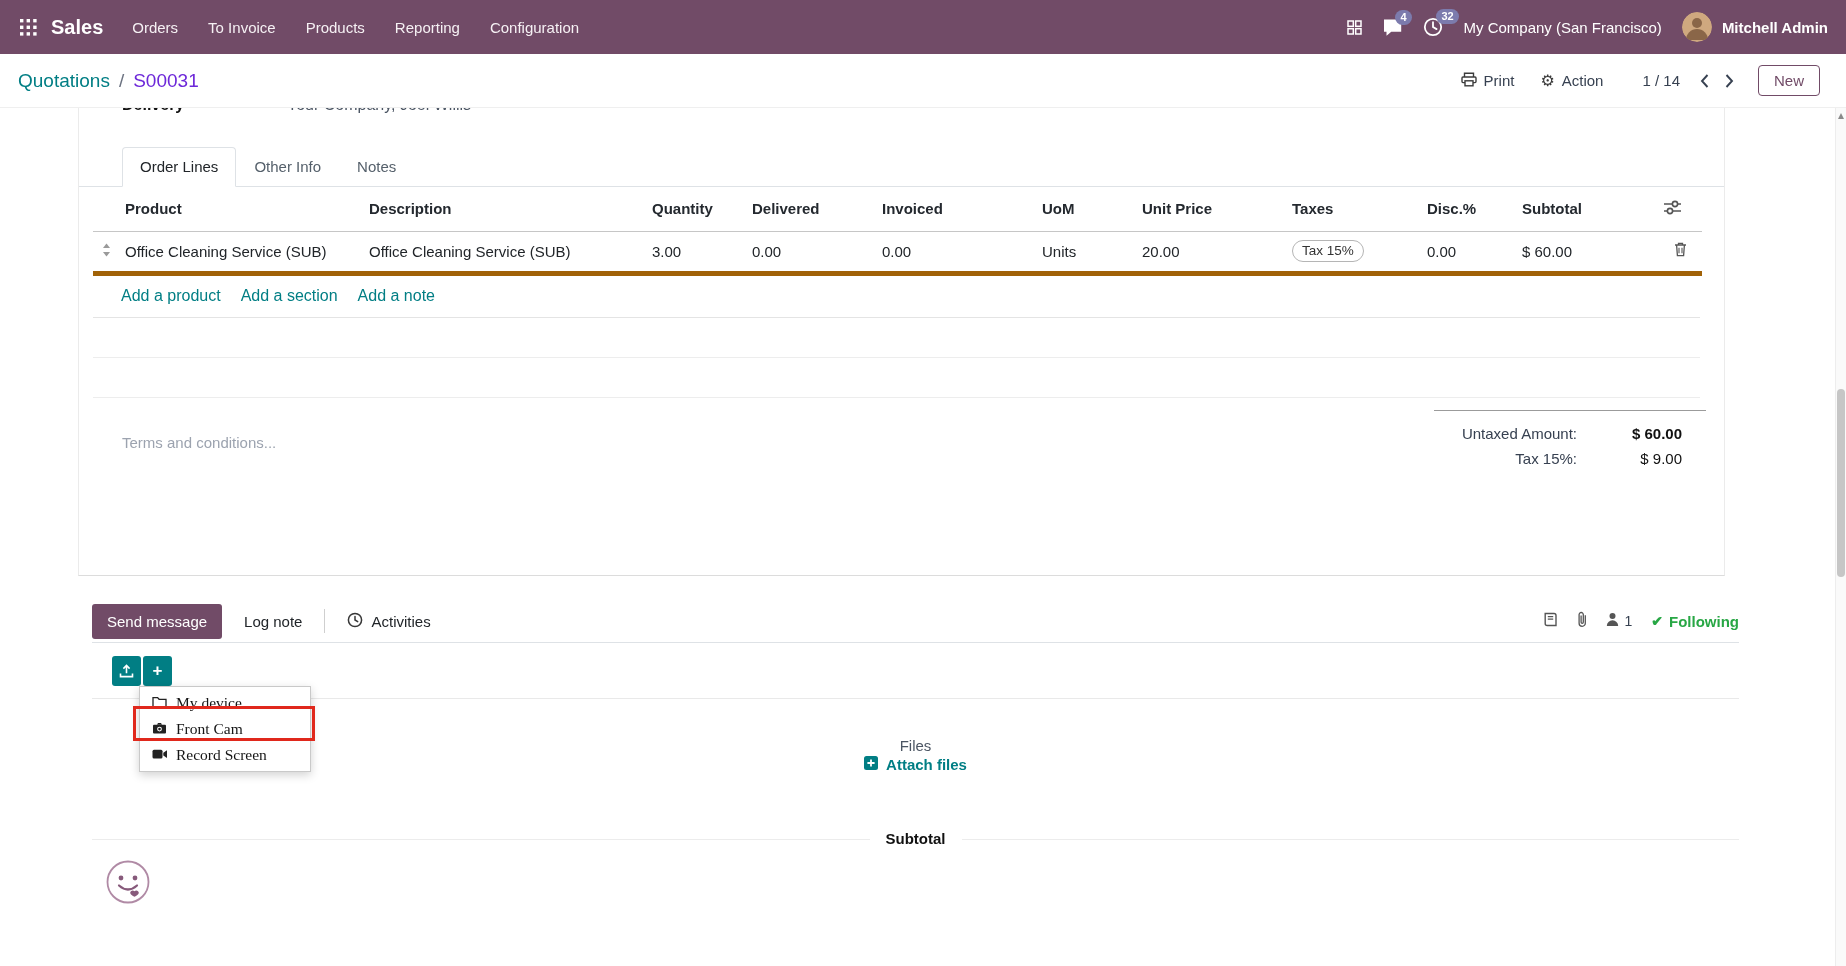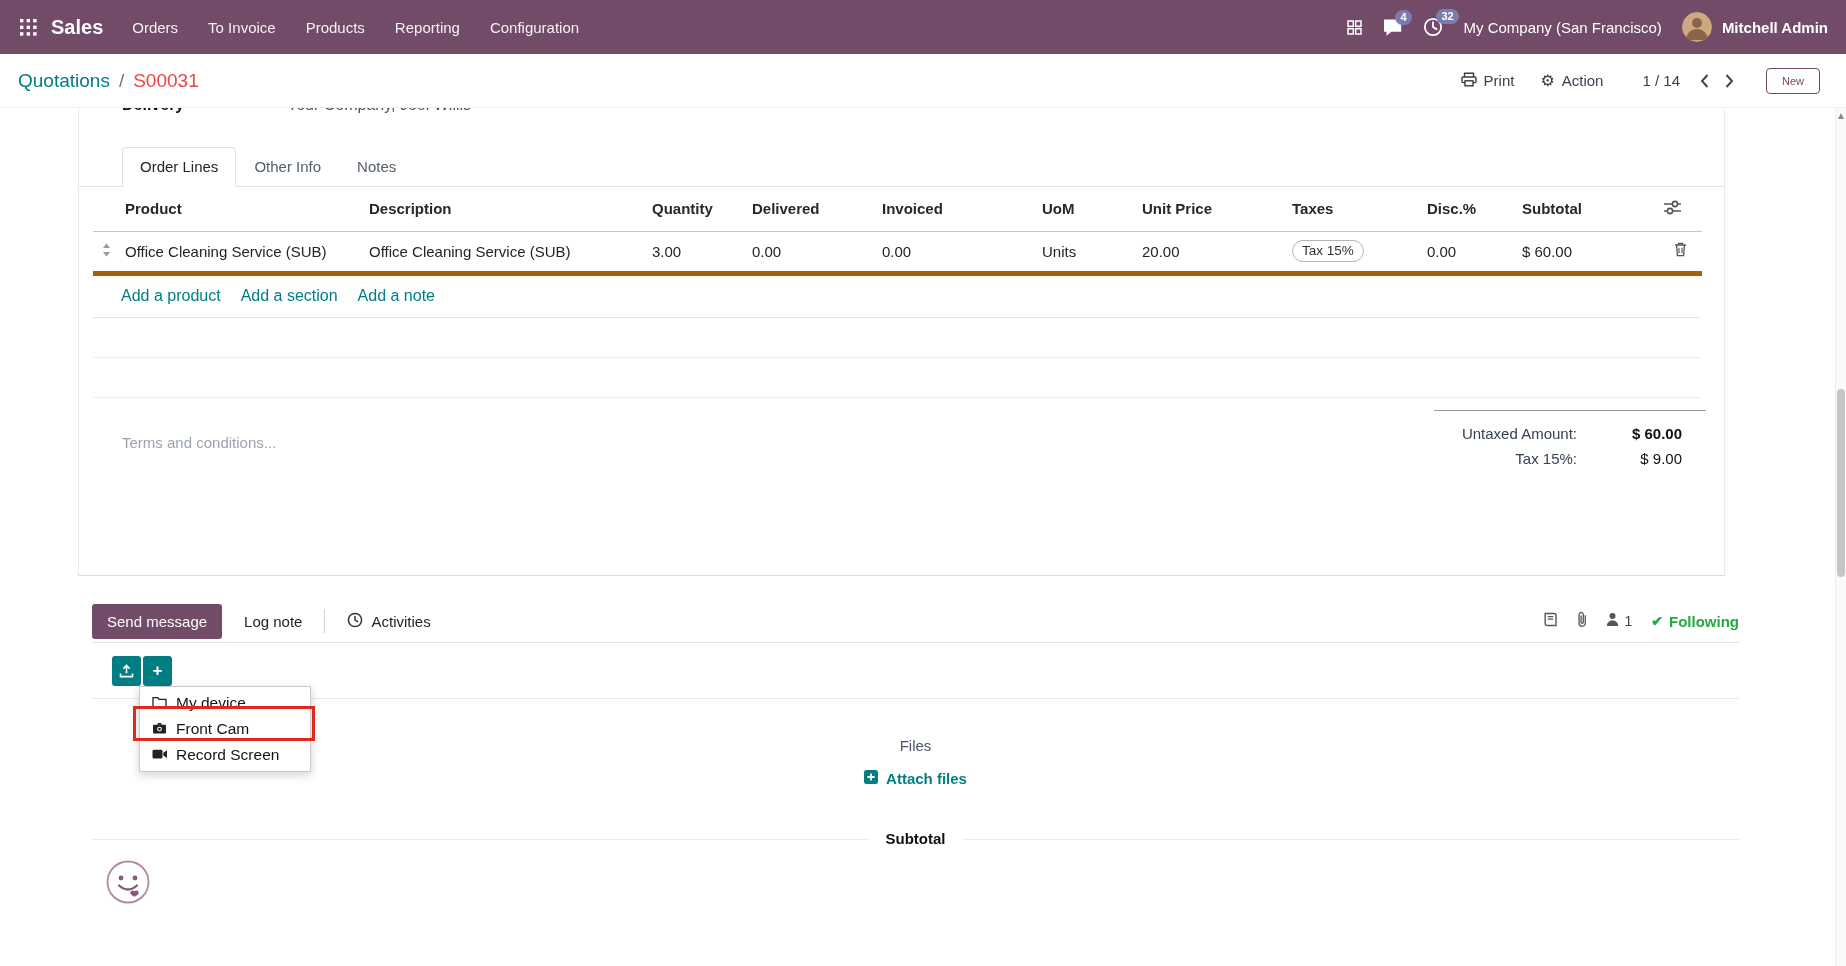--- a/index.html
+++ b/index.html
@@ -18,28 +18,28 @@
   .badge{position:absolute;top:-8px;left:13px;background:var(--badge,#7C7BAD);color:#fff;font-size:11px;font-weight:700;padding:1px 5px;border-radius:9px;line-height:13px}
   .company{font-size:15px;cursor:pointer;white-space:nowrap}
   .avatar{width:30px;height:30px;border-radius:50%;overflow:hidden;display:flex;cursor:pointer}
   .username{font-size:15px;font-weight:700;cursor:pointer;margin-left:-10px;white-space:nowrap}
 
   
   .control-panel{height:54px;display:flex;align-items:center;justify-content:space-between;padding:0 26px 0 18px;background:#fff;border-bottom:1px solid #efefef}
   .cp-left{display:flex;align-items:baseline;gap:9px;font-size:19px}
   .bc-parent{color:var(--accent,#017E84);cursor:pointer}
   .bc-sep{color:#6b7280}
-  .bc-current{color:#ef4444}
+  .bc-current{color:#6d28d9}
   .cp-right{display:flex;align-items:center}
   .flat-btn{display:flex;align-items:center;gap:7px;background:none;border:none;font-size:15px;color:#374151;cursor:pointer;font-family:inherit;padding:6px 9px;margin-left:8px}
   .gear{font-size:16px;color:#3c3c3c;line-height:1}
   .pager{font-size:15px;color:#374151;margin-left:30px}
   .pager-btn{background:none;border:none;cursor:pointer;padding:4px 8px;display:flex;align-items:center}
   .pager-btn.prev{margin-left:12px}
-  .new-btn{margin-left:24px;background:#fff;border:1px solid var(--brand,#714B67);color:var(--brand,#714B67);font-size:11px;padding:6px 15px;border-radius:4px;cursor:pointer;font-family:inherit}
+  .new-btn{margin-left:16px;background:#fff;border:1px solid var(--brand,#714B67);color:var(--brand,#714B67);font-size:15px;padding:6px 15px;border-radius:4px;cursor:pointer;font-family:inherit}
 
   
   .content{position:relative;height:858px;background:#fff}
   .sheet{position:absolute;left:78px;top:0;width:1647px;height:468px;background:#fff;border-left:1px solid #ebebeb;border-right:1px solid #ebebeb;border-bottom:1px solid #dcdcdc}
   .clip-row{position:relative;height:10px;overflow:hidden;font-size:16px}
   .clip-label{position:absolute;left:43px;top:-12px;font-weight:700;color:#111}
   .clip-value{position:absolute;left:208px;top:-12px;color:#4b5563}
 
   .tabs{display:flex;margin-top:29px;padding-left:43px;border-bottom:1px solid #dee2e6;height:40px}
   .tab{font-size:15px;color:#55606b;padding:10px 17px;cursor:pointer;border:1px solid transparent;border-radius:4px 4px 0 0;margin-bottom:-1px;white-space:nowrap}
@@ -79,25 +79,25 @@
   .follow-count{font-size:14px;color:#374151}
   .following{display:flex;align-items:center;gap:6px;color:var(--success,#28A745);font-size:15px;font-weight:600;cursor:pointer}
   .check{font-size:14px}
 
   .composer{position:absolute;left:112px;top:548px;display:flex;gap:2px}
   .cbtn{width:29px;height:30px;background:var(--accent,#017E84);border:none;border-radius:3px;display:flex;align-items:center;justify-content:center;color:#fff;cursor:pointer;font-size:17px;font-weight:700;font-family:inherit}
 
   .hr-line{position:absolute;left:92px;top:590px;width:1647px;height:1px;background:#e9e9e9}
 
   .dropdown{position:absolute;left:139px;top:578px;width:172px;background:#fff;border:1px solid #c9c9c9;box-shadow:0 3px 9px rgba(0,0,0,.18);padding:3px 0;z-index:10}
-  .ditem{display:flex;align-items:center;gap:9px;padding:4px 12px;font-family:Liberation Sans, sans-serif;font-size:15.5px;color:#151515;cursor:pointer;height:26px}
+  .ditem{display:flex;align-items:center;gap:9px;padding:4px 12px;font-family:Liberation Serif, serif;font-size:15.5px;color:#151515;cursor:pointer;height:26px}
   .red-box{position:absolute;left:133px;top:598px;width:182px;height:35px;border:3px solid var(--annotation,#E0281C);z-index:11;pointer-events:none}
 
   .files-head{position:absolute;left:92px;top:629px;width:1647px;text-align:center;font-size:15px;color:#4b5563}
-  .attach-row{position:absolute;left:92px;top:662px;width:1647px;display:flex;justify-content:center;align-items:center;gap:8px;font-size:15px;font-weight:600;color:var(--accent,#017E84);cursor:pointer}
+  .attach-row{position:absolute;left:92px;top:648px;width:1647px;display:flex;justify-content:center;align-items:center;gap:8px;font-size:15px;font-weight:600;color:var(--accent,#017E84);cursor:pointer}
   .date-divider{position:absolute;left:92px;top:722px;width:1647px;text-align:center}
   .date-divider:before{content:"";position:absolute;left:0;right:0;top:50%;height:1px;background:#ececec}
   .date-divider span{position:relative;background:#fff;padding:0 16px;font-weight:700;font-size:15px;color:#111}
 
   .message{position:absolute;left:106px;top:752px;display:flex;gap:16px}
   .msg-col{padding-top:3px}
   .msg-author{font-weight:700;color:#111;font-size:15px}
   .msg-time{color:#9ca3af;font-size:13.5px;margin-left:6px}
   .msg-text{font-size:15px;color:#374151;margin-top:6px}
 

